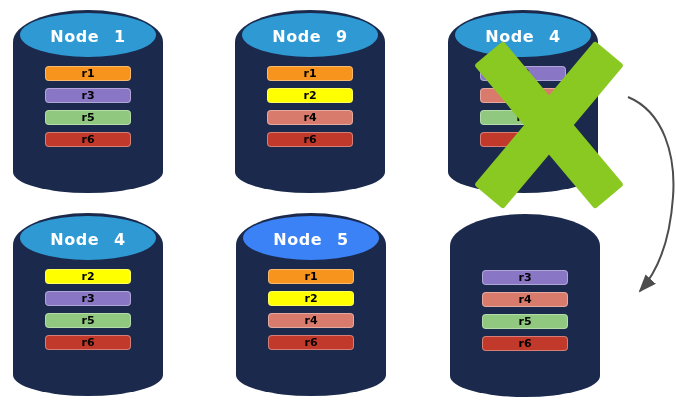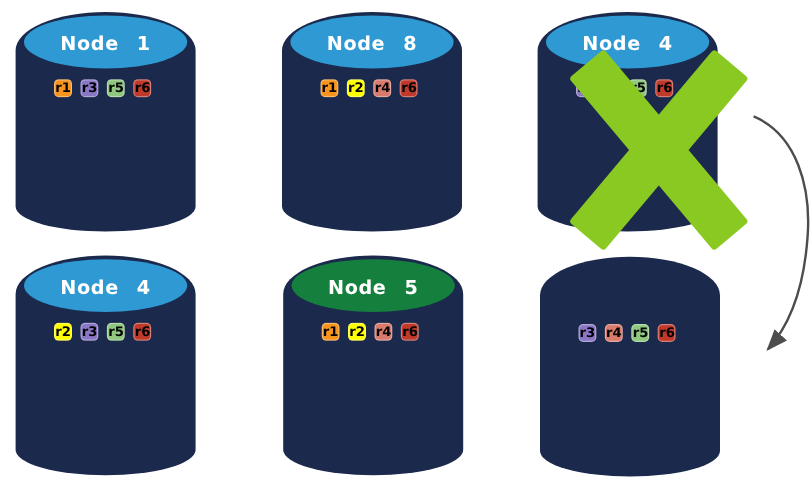--- a/index.html
+++ b/index.html
@@ -26,21 +26,21 @@
   .node-title {
     color: #ffffff;
     font-size: 16px;
     font-weight: bold;
     word-spacing: 9px;
     letter-spacing: 0.5px;
     padding-top: 2px;
   }
   .bars {
     position: absolute; top: 56px; left: 32px; right: 32px;
-    display: flex; gap: 7px;
+    display: flex; flex-direction: column; gap: 7px;
   }
   .bar {
     height: 15px;
     border-radius: 4px;
     border: 1px solid rgba(255,255,255,0.35);
     box-sizing: border-box;
     display: flex; align-items: center; justify-content: center;
   }
   .bar span {
     color: #000000;
@@ -83,21 +83,21 @@
         </div>
       <div class="bar" style="background: rgb(193, 57, 43);">
           <span>r6</span>
         </div>
     </div>
   </div>
 
   <div class="node" style="left:235px; top:10px;">
     <div class="cyl-body" style="background: rgb(27, 42, 76);"></div>
     <div class="cyl-top" style="background: rgb(46, 153, 211);">
-      <span class="node-title">Node 8</span>
+      <span class="node-title">Node 9</span>
     </div>
     <div class="bars">
       <div class="bar" style="background: rgb(247, 148, 30);">
           <span>r1</span>
         </div>
       <div class="bar" style="background: rgb(255, 255, 0);">
           <span>r2</span>
         </div>
       <div class="bar" style="background: rgb(217, 123, 108);">
           <span>r4</span>
@@ -149,21 +149,21 @@
           <span>r5</span>
         </div>
       <div class="bar" style="background: rgb(193, 57, 43);">
           <span>r6</span>
         </div>
     </div>
   </div>
 
   <div class="node" style="left:236px; top:213px;">
     <div class="cyl-body" style="background: rgb(27, 42, 76);"></div>
-    <div class="cyl-top" style="background: #15803d;">
+    <div class="cyl-top" style="background: #3b82f6;">
       <span class="node-title">Node 5</span>
     </div>
     <div class="bars">
       <div class="bar" style="background: rgb(247, 148, 30);">
           <span>r1</span>
         </div>
       <div class="bar" style="background: rgb(255, 255, 0);">
           <span>r2</span>
         </div>
       <div class="bar" style="background: rgb(217, 123, 108);">

